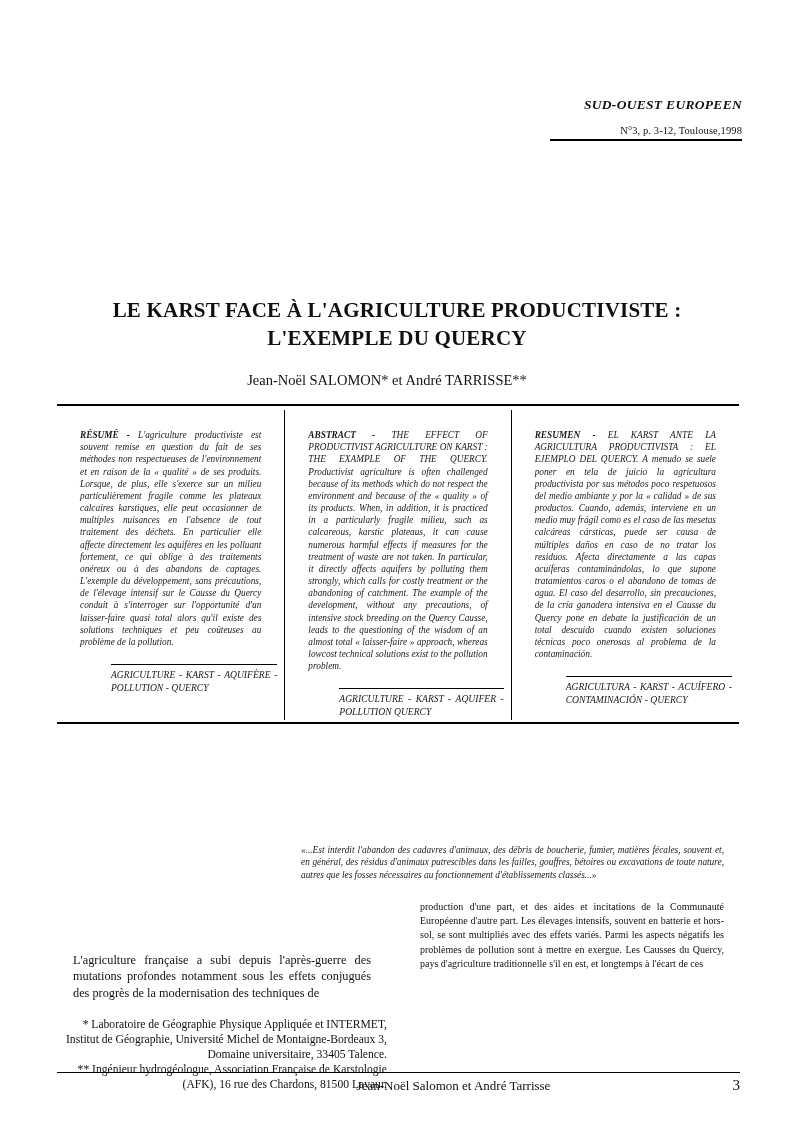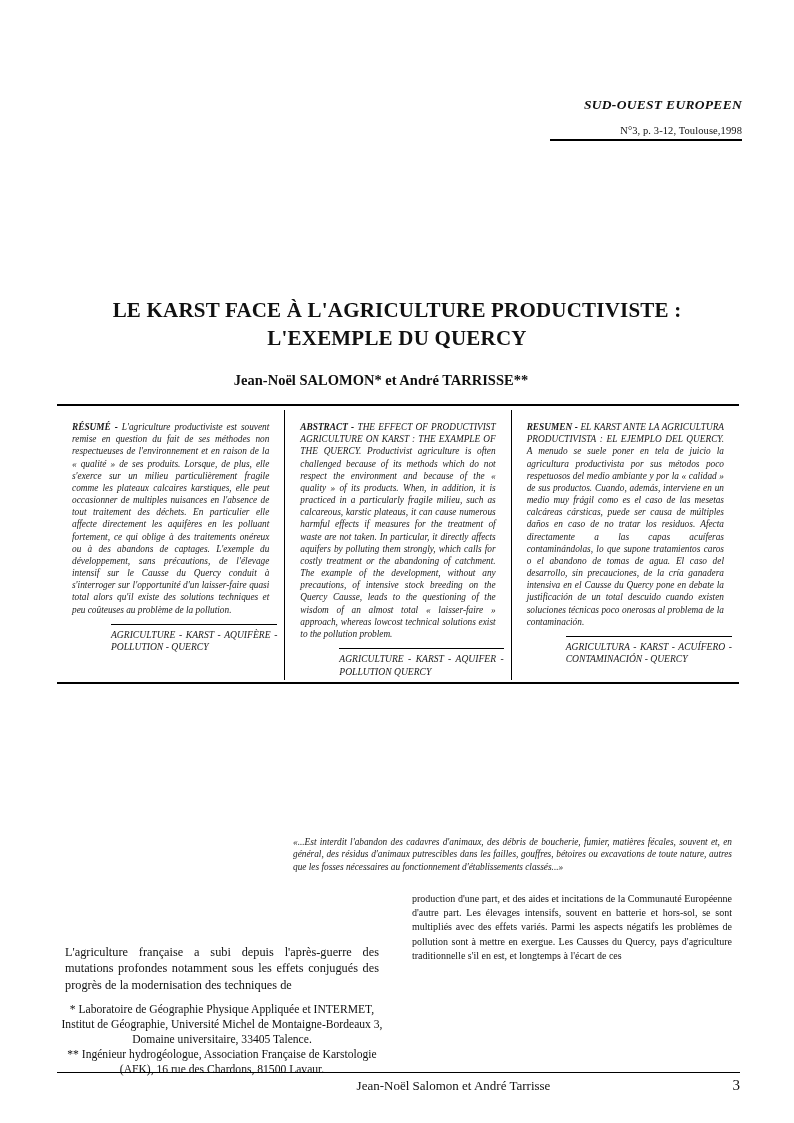--- a/index.html
+++ b/index.html
@@ -49,25 +49,24 @@
     text-align:center;
     font-size:21px;
     line-height:1.35;
     letter-spacing:0.2px;
   }
   .article-title .line2 { display:block; }
 
   
   .authors {
     position:absolute;
-    left:41px; top:372px;
+    left:47px; top:372px;
     width:680px;
     text-align:center;
     font-size:14.5px;
-    font-weight:bold;
   }
 
   
   .abstract-band {
     position:absolute;
     left:57px; top:404px;
     width:682px;
     border-top:2px solid #000;
     border-bottom:2px solid #000;
     padding:4px 0 2px 0;
@@ -128,21 +127,21 @@
     left:404px; top:884px;
     width:336px;
     font-size:10px;
     line-height:1.42;
     text-align:justify;
   }
   .footnotes {
     margin-top:9px;
     font-size:11.6px;
     line-height:1.3;
-    text-align:center;
+    text-align:right;
   }
   .footnotes p { margin:0; }
 
   
   .footer {
     position:absolute;
     left:57px; top:1072px;
     width:683px;
     border-top:1.6px solid #000;
     padding-top:4px;
@@ -153,21 +152,21 @@
     flex:1;
     text-align:center;
     font-size:13px;
     padding-left:150px;
   }
   .footer-page {
     width:40px;
     text-align:right;
     font-size:15px;
   }
-  p { margin:8px; }
+  p { margin:16px; }
 </style>
 </head>
 <body>
 
 <div class="page">
 
   <div class="journal-box">
     <div class="journal-title">SUD-OUEST EUROPEEN</div>
     <div class="journal-issue">N°3, p. 3-12, Toulouse,1998</div>
   </div>

